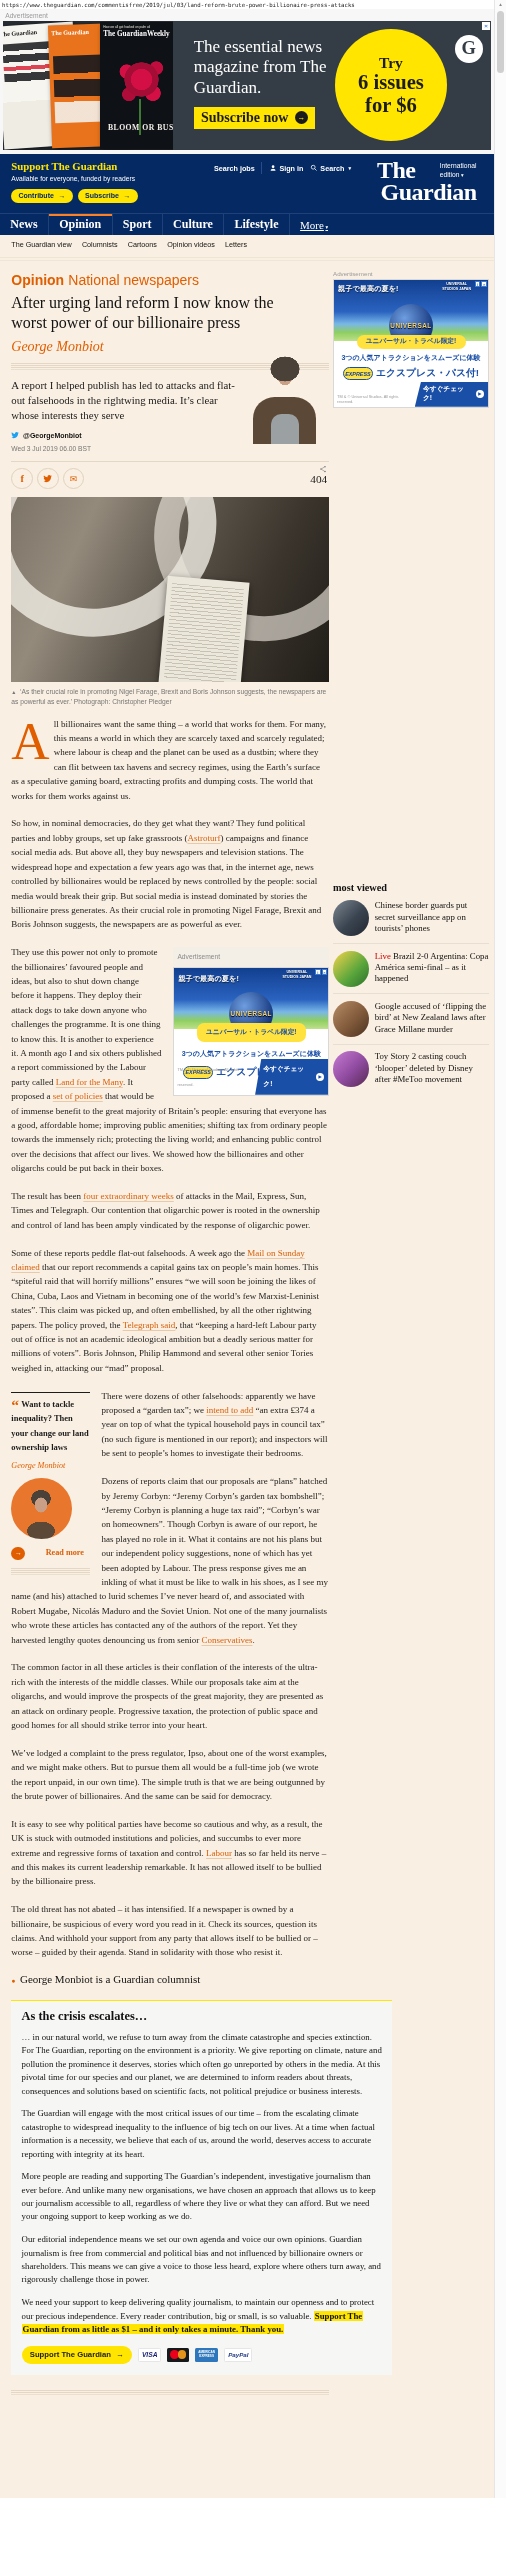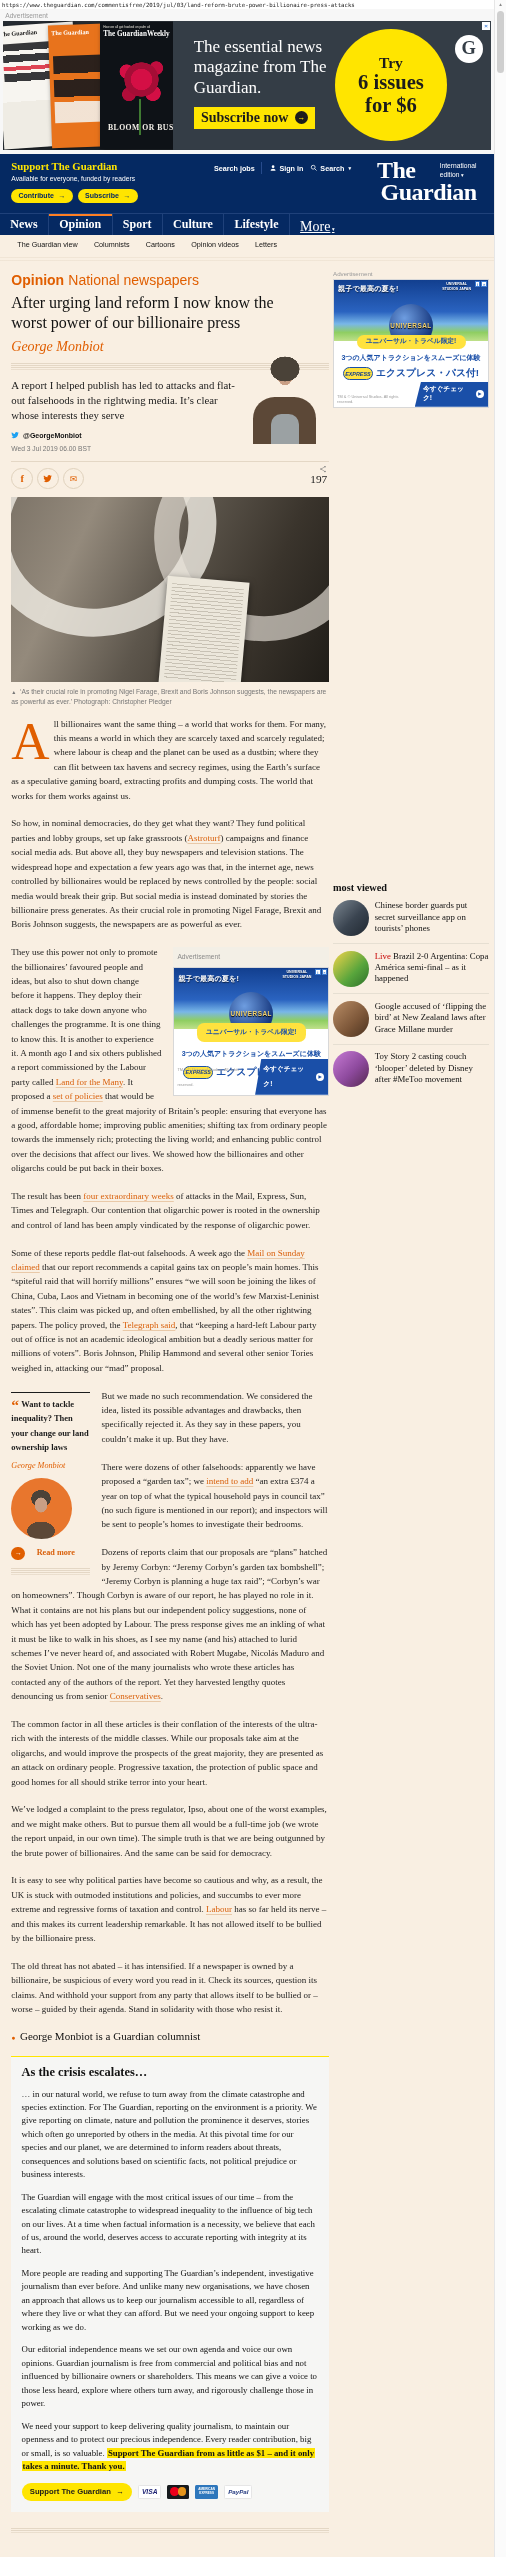--- a/index.html
+++ b/index.html
@@ -58,25 +58,25 @@
   .icon-row { display:flex; align-items:center; gap:2.6px; cursor:pointer; }
   .chev::after { content:"▾"; font-size:5.2px; margin-left:1.5px; color:#fff; }
   .sh-logo { position:absolute; right:17.5px; top:6.2px; text-align:right; font-family:"Liberation Serif",serif; font-weight:bold; font-size:24px; line-height:.88; letter-spacing:-0.5px; cursor:pointer; }
   .logo-l1 { margin-right:61px; }
   .sh-edition { position:absolute; right:17.5px; top:8.2px; font-size:6.7px; line-height:1.3; cursor:pointer; }
 
   
   .main-nav { width:494px; background:#052962; border-top:0.5px solid #1f417a; display:flex; height:21.6px; }
   .nav-item { position:relative; color:#fff; font-family:"Liberation Serif",serif; font-weight:bold; font-size:12px; padding:3.1px 10.3px 0; border-right:0.5px solid #1f417a; cursor:pointer; }
   .nav-item.active::before { content:""; position:absolute; top:0; left:0; right:0; height:2.1px; background:#ff7f23; }
-  .nav-more { font-weight:normal; font-size:14px; padding-top:5.2px; border-right:none;text-decoration:underline; }
+  .nav-more { font-weight:normal; font-size:11px; padding-top:5.2px; border-right:none;text-decoration:underline; }
 
   
   .subnav { width:494px; background:#f9efe2; display:flex; gap:10.3px; padding:5.2px 0 5.2px 11.3px; font-size:7.2px; }
-  .subnav-item { cursor:pointer;margin-left:6px; }
+  .subnav-item { cursor:pointer; }
   .rules-wide { width:494px; height:10.3px; background:
       linear-gradient(#e8dbc9,#e8dbc9) 0 2.6px/100% 0.5px no-repeat,
       linear-gradient(#e8dbc9,#e8dbc9) 0 5.7px/100% 0.5px no-repeat,#f9efe2; }
 
   
   .content { position:relative; width:494px; background:#f9efe2; padding:7.2px 0 24px 11.3px; min-height:2233px; }
   .kicker { font-family:Liberation Sans, sans-serif; font-size:14px; }
   .k1 { color:#e05e00; font-weight:bold; margin-right:4.1px; }
   .k2 { color:#e05e00; }
   .headline { width:301px; margin:5.2px 0 0; font-family:"Liberation Serif",serif; font-weight:normal; font-size:16px; line-height:19.6px; color:#121212; }
@@ -123,29 +123,29 @@
   .pullquote { float:left; width:79px; margin:3.1px 11.3px 2.1px 0; border-top:0.5px solid #1c1c1c; padding-top:4.1px; font-family:"Liberation Serif",serif; }
   .q-mark { color:#e05e00; font-weight:bold; font-size:15.5px; line-height:5.2px; margin-right:2.1px; vertical-align:-3.1px; }
   .q-text { font-weight:bold; font-size:8.5px; line-height:10.8px; }
   .q-author { font-style:italic; color:#e05e00; font-size:8.2px; margin-top:4.1px; }
   .q-photo { width:61px; height:61px; border-radius:50%; margin-top:5.2px;
       background:
         radial-gradient(10.3px 12.4px at 30px 27px,#c99f85 60%,transparent 61%),
         radial-gradient(17.5px 15.5px at 30px 20.6px,#4a4238 55%,transparent 56%),
         radial-gradient(23px 15.5px at 30px 53px,#5c4837 60%,transparent 61%),
         #e8762d; }
-  .q-more { display:flex; align-items:center; gap:12px; margin-top:7.2px; cursor:pointer; }
+  .q-more { display:flex; align-items:center; gap:21px; margin-top:7.2px; cursor:pointer; }
   .q-arrow { width:13.4px; height:13.4px; border-radius:50%; background:#e05e00; color:#fff; display:flex; align-items:center; justify-content:center; font-size:7.2px; font-family:"Liberation Sans",sans-serif; }
   .q-more-label { color:#d9600b; font-weight:bold; font-size:8.2px; }
   .pullquote .rules4 { width:79px; margin-top:7.2px; }
 
   .footnote { width:318px; font-family:"Liberation Serif",serif; font-size:11px; margin:1px 0 14.4px; clear:left; }
   .dot::before { content:"●"; color:#e05e00; font-size:6.7px; margin-right:4.6px; }
 
-  .support-box { width:318px; background:#f6f6f4; border-top:0.5px solid #ffe500; padding:8.2px 10.3px 11.3px; clear:both; }
+  .support-box { width:381px; background:#f6f6f4; border-top:0.5px solid #ffe500; padding:8.2px 10.3px 11.3px; clear:both; }
   .support-box h2 { font-family:"Liberation Serif",serif; font-size:12.4px; margin:0 0 7.2px; }
   .support-box p { font-family:"Liberation Serif",serif; font-size:8.8px; line-height:13.4px; margin:0 0 9.3px; }
   .hl { background:#ffe500; font-weight:bold; padding:0 1px; -webkit-box-decoration-break:clone; box-decoration-break:clone; }
   .cta-row { display:flex; align-items:center; gap:6.2px; margin-top:2.1px; }
   .support-btn { display:inline-flex; align-items:center; gap:5.2px; background:#ffe500; border:none; border-radius:9.3px; padding:4.6px 8.2px; font-weight:bold; font-size:7.7px; color:#1c1c1c; font-family:"Liberation Sans",sans-serif; cursor:pointer; }
   .pay { height:14px; border-radius:1.5px; display:inline-flex; align-items:center; justify-content:center; }
   .pay.visa { width:23px; background:#fff; color:#1a1f71; font-style:italic; font-weight:bold; font-size:6.7px; border:0.5px solid #e6e6e6; }
   .pay.mastercard { width:21.6px; background:#16191c; position:relative; }
   .pay.mastercard::before,.pay.mastercard::after { content:""; position:absolute; top:2.6px; width:8.8px; height:8.8px; border-radius:50%; }
   .pay.mastercard::before { left:2.6px; background:#eb001b; }
@@ -330,21 +330,21 @@
           <span class="env">✉</span>
         </span>
       <span class="share-cnt">
         <svg width="8.2" height="8.2" viewBox="0 0 24 24">
             <circle cx="6" cy="12" r="2.4"></circle>
             <circle cx="17.5" cy="5" r="2.4"></circle>
             <circle cx="17.5" cy="19" r="2.4"></circle>
             <line x1="7.8" y1="10.9" x2="15.7" y2="6.1" stroke="#767676" stroke-width="1.6"></line>
             <line x1="7.8" y1="13.1" x2="15.7" y2="17.9" stroke="#767676" stroke-width="1.6"></line>
           </svg>
-        <span class="cnt-num">197</span>
+        <span class="cnt-num">404</span>
       </span>
     </div>
     <div class="main-image">
       <div class="arc1"></div>
       <div class="arc2"></div>
       <div class="paper"></div>
     </div>
     <div class="caption tri"><span>‘As their crucial role in promoting Nigel Farage, Brexit and Boris Johnson suggests, the newspapers are as powerful as ever.’ Photograph: Christopher Pledger</span></div>
 
     <div class="article-body" id="article-body">
@@ -380,21 +380,20 @@
         <aside class="pullquote" id="float-quote">
         <span class="q-mark">“</span><span class="q-text">Want to tackle inequality? Then your change our land ownership laws</span>
         <div class="q-author">George Monbiot</div>
         <div class="q-photo"></div>
         <div class="q-more">
           <span class="q-arrow arr"></span>
           <span class="q-more-label">Read more</span>
         </div>
         <div class="rules4"></div>
       </aside>
-    <p>But we made no such recommendation. We considered the idea, listed its possible advantages and drawbacks, then specifically rejected it. As they say in these papers, you couldn’t make it up. But they have.</p>
         <p>There were dozens of other falsehoods: apparently we have proposed a “garden tax”; we <a class="body-link" href="#">intend to add</a> “an extra £374 a year on top of what the typical household pays in council tax” (no such figure is mentioned in our report); and inspectors will be sent to people’s homes to investigate their bedrooms.</p>
         <p>Dozens of reports claim that our proposals are “plans” hatched by Jeremy Corbyn: “Jeremy Corbyn’s garden tax bombshell”; “Jeremy Corbyn is planning a huge tax raid”; “Corbyn’s war on homeowners”. Though Corbyn is aware of our report, he has played no role in it. What it contains are not his plans but our independent policy suggestions, none of which has yet been adopted by Labour. The press response gives me an inkling of what it must be like to walk in his shoes, as I see my name (and his) attached to lurid schemes I’ve never heard of, and associated with Robert Mugabe, Nicolás Maduro and the Soviet Union. Not one of the many journalists who wrote these articles has contacted any of the authors of the report. Yet they harvested lengthy quotes denouncing us from senior <a class="body-link" href="#">Conservatives</a>.</p>
         <p>The common factor in all these articles is their conflation of the interests of the ultra-rich with the interests of the middle classes. While our proposals take aim at the oligarchs, and would improve the prospects of the great majority, they are presented as an attack on ordinary people. Progressive taxation, the protection of public space and good homes for all should strike terror into your heart.</p>
         <p>We’ve lodged a complaint to the press regulator, Ipso, about one of the worst examples, and we might make others. But to pursue them all would be a full-time job (we wrote the report unpaid, in our own time). The simple truth is that we are being outgunned by the brute power of billionaires. And the same can be said for democracy.</p>
         <p>It is easy to see why political parties have become so cautious and why, as a result, the UK is stuck with outmoded institutions and policies, and succumbs to ever more extreme and regressive forms of taxation and control. <a class="body-link" href="#">Labour</a> has so far held its nerve – and this makes its current leadership remarkable. It has not allowed itself to be bullied by the billionaire press.</p>
         <p>The old threat has not abated – it has intensified. If a newspaper is owned by a billionaire, be suspicious of every word you read in it. Check its sources, question its claims. And withhold your support from any party that allows itself to be bullied or – worse – guided by their agenda. Stand in solidarity with those who resist it.</p>
       </div>
 
     <div class="footnote dot"><span>George Monbiot is a Guardian columnist</span></div>
 

